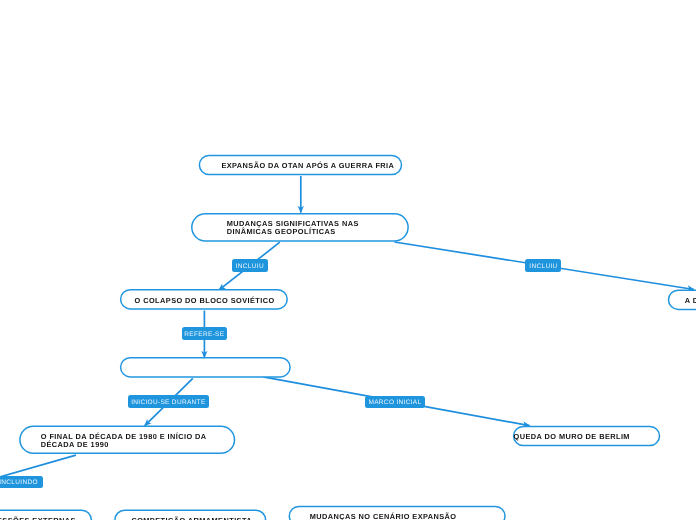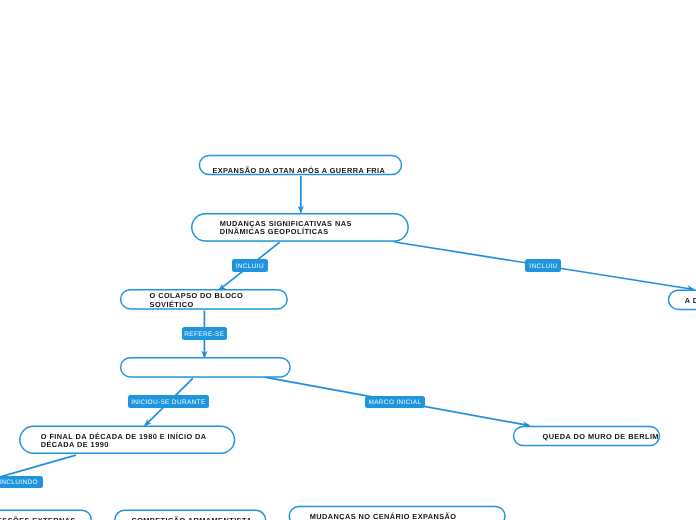--- a/index.html
+++ b/index.html
@@ -52,40 +52,40 @@
       <rect x="120.60" y="357.70" width="169.50" height="19.20" rx="9.60"></rect>
       <rect x="19.90" y="426.20" width="214.60" height="27.10" rx="13.55"></rect>
       <rect x="513.60" y="426.40" width="145.90" height="19.20" rx="9.60"></rect>
       <rect x="668.50" y="290.20" width="119.40" height="19.20" rx="9.60"></rect>
       <rect x="-31.10" y="510.20" width="122.40" height="19.20" rx="9.60"></rect>
       <rect x="114.90" y="510.30" width="150.70" height="19.20" rx="9.60"></rect>
       <rect x="289.30" y="506.40" width="215.70" height="19.20" rx="9.60"></rect>
     </g>
   </svg>
 
-  <div class="node" style="left:199.40px;top:155.50px;width:220px;height:19.10px;padding-left:13px;align-items:flex-end;">
+  <div class="node" style="left:199.40px;top:155.50px;width:220px;height:19.10px;padding-left:22px;">
     <span class="lbl">EXPANSÃO DA OTAN APÓS A GUERRA FRIA</span>
   </div>
 
-  <div class="node" style="left:191.80px;top:213.70px;width:216.30px;height:27.20px;padding-left:28px;">
+  <div class="node" style="left:191.80px;top:213.70px;width:216.30px;height:27.20px;padding-left:35px;">
     <span class="lbl">MUDANÇAS SIGNIFICATIVAS NAS
 DINÂMICAS GEOPOLÍTICAS</span>
   </div>
 
-  <div class="node" style="left:120.60px;top:290.30px;width:168px;height:19.20px;padding-left:29px;">
+  <div class="node" style="left:120.60px;top:290.30px;width:168px;height:19.20px;padding-left:14px;">
     <span class="lbl">O COLAPSO DO BLOCO SOVIÉTICO</span>
   </div>
 
 
   <div class="node" style="left:19.90px;top:426.60px;width:205px;height:27.10px;padding-left:20.90px;">
     <span class="lbl">O FINAL DA DÉCADA DE 1980 E INÍCIO DA
 DÉCADA DE 1990</span>
   </div>
 
-  <div class="node" style="left:513.60px;top:426.10px;width:145.90px;height:19.20px;padding-left:29px;">
+  <div class="node" style="left:513.60px;top:426.10px;width:145.90px;height:19.20px;padding-left:0;">
     <span class="lbl">QUEDA DO MURO DE BERLIM</span>
   </div>
 
   <div class="node" style="left:668.50px;top:290.20px;width:119.40px;height:19.20px;padding-left:16.20px;">
     <span class="lbl">A D</span>
   </div>
 
   <div class="node" style="left:-31.10px;top:510.20px;width:122.40px;height:19.20px;padding-left:17.00px;">
     <span class="lbl">PRESSÕES EXTERNAS</span>
   </div>

